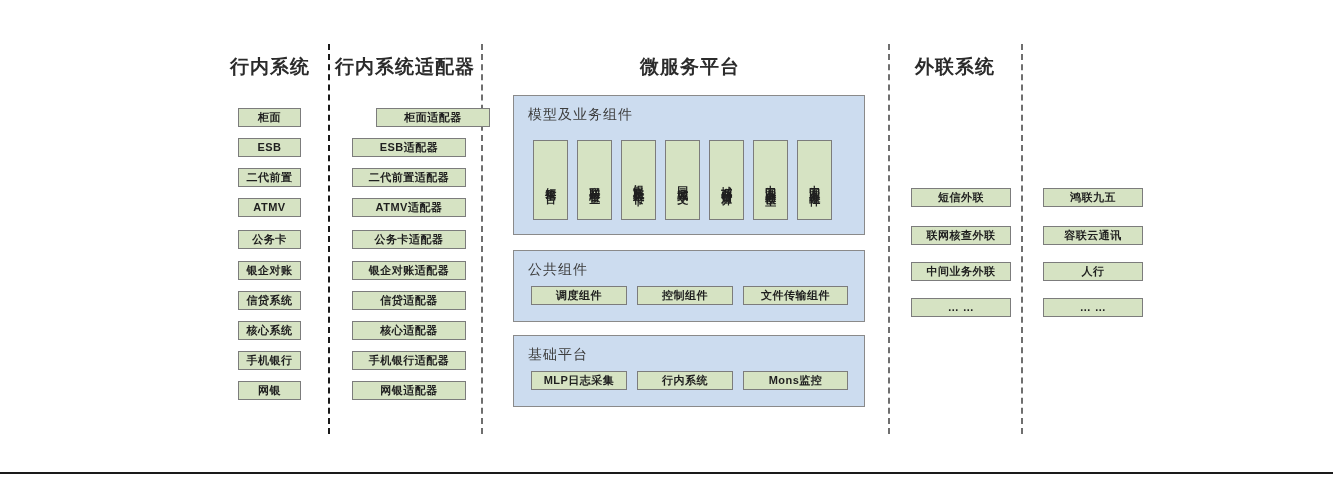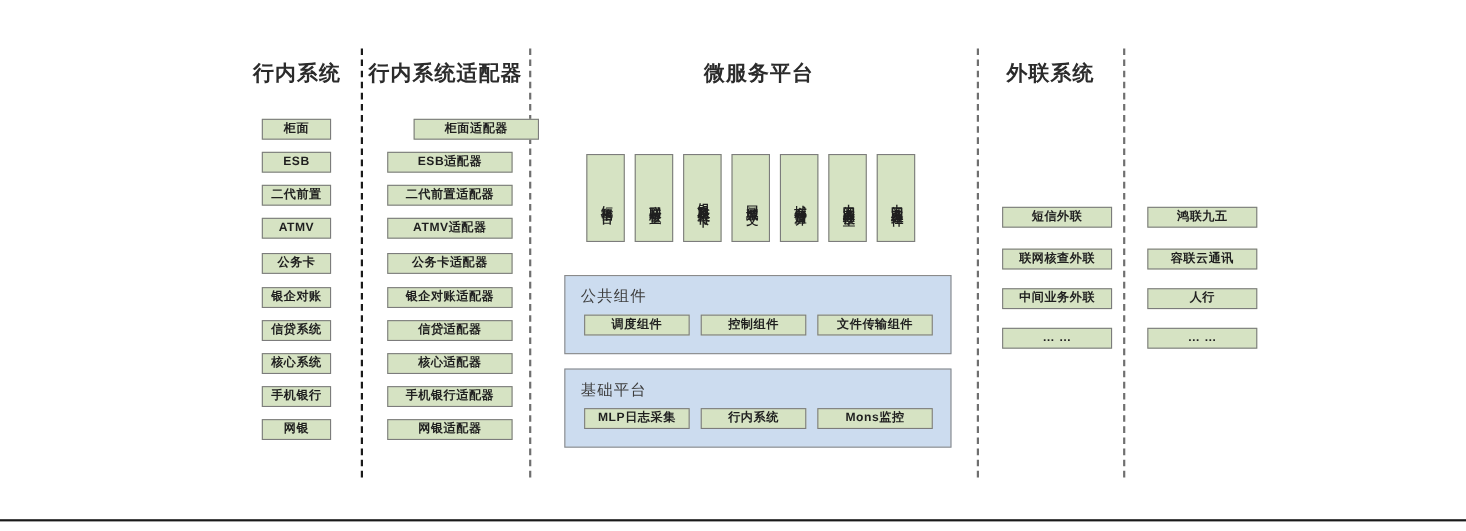--- a/index.html
+++ b/index.html
@@ -122,20 +122,23 @@
   <div class="gbox" style="left:352px; top:138px; width:114px; height:19px;">ESB适配器</div>
   <div class="gbox" style="left:352px; top:168px; width:114px; height:19px;">二代前置适配器</div>
   <div class="gbox" style="left:352px; top:198px; width:114px; height:19px;">ATMV适配器</div>
   <div class="gbox" style="left:352px; top:230px; width:114px; height:19px;">公务卡适配器</div>
   <div class="gbox" style="left:352px; top:261px; width:114px; height:19px;">银企对账适配器</div>
   <div class="gbox" style="left:352px; top:291px; width:114px; height:19px;">信贷适配器</div>
   <div class="gbox" style="left:352px; top:321px; width:114px; height:19px;">核心适配器</div>
   <div class="gbox" style="left:352px; top:351px; width:114px; height:19px;">手机银行适配器</div>
   <div class="gbox" style="left:352px; top:381px; width:114px; height:19px;">网银适配器</div>
 
+  <div class="panel" style="left:513px; top:95px; width:352px; height:140px;">
+    <div class="panel-title">模型及业务组件</div>
+  </div>
   <div class="gbox vert" style="left:533px; top:140px; width:35px; height:80px;">短信平台</div>
   <div class="gbox vert" style="left:577px; top:140px; width:35px; height:80px;">联网核查</div>
   <div class="gbox vert" style="left:621px; top:140px; width:35px; height:80px;">银联及银行卡</div>
   <div class="gbox vert" style="left:665px; top:140px; width:35px; height:80px;">同城票交</div>
   <div class="gbox vert" style="left:709px; top:140px; width:35px; height:80px;">城商行清算</div>
   <div class="gbox vert" style="left:753px; top:140px; width:35px; height:80px;">中间业务模型</div>
   <div class="gbox vert" style="left:797px; top:140px; width:35px; height:80px;">中间业务组件</div>
 
   <div class="panel" style="left:513px; top:250px; width:352px; height:72px;">
     <div class="panel-title">公共组件</div>

